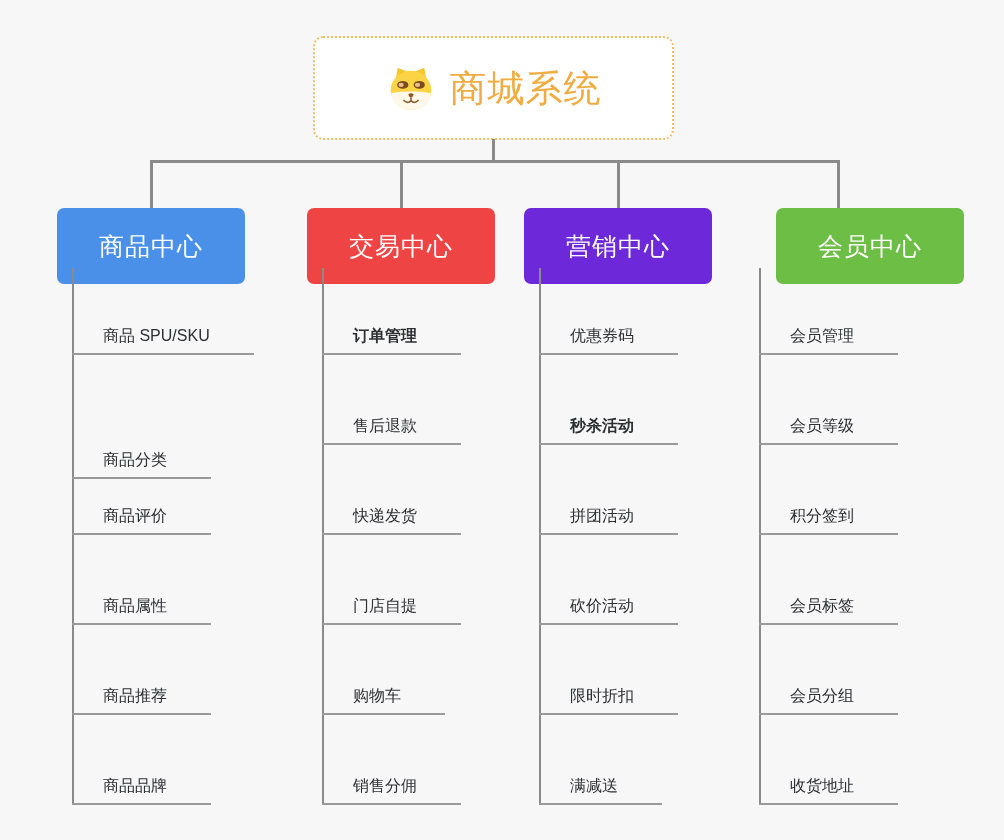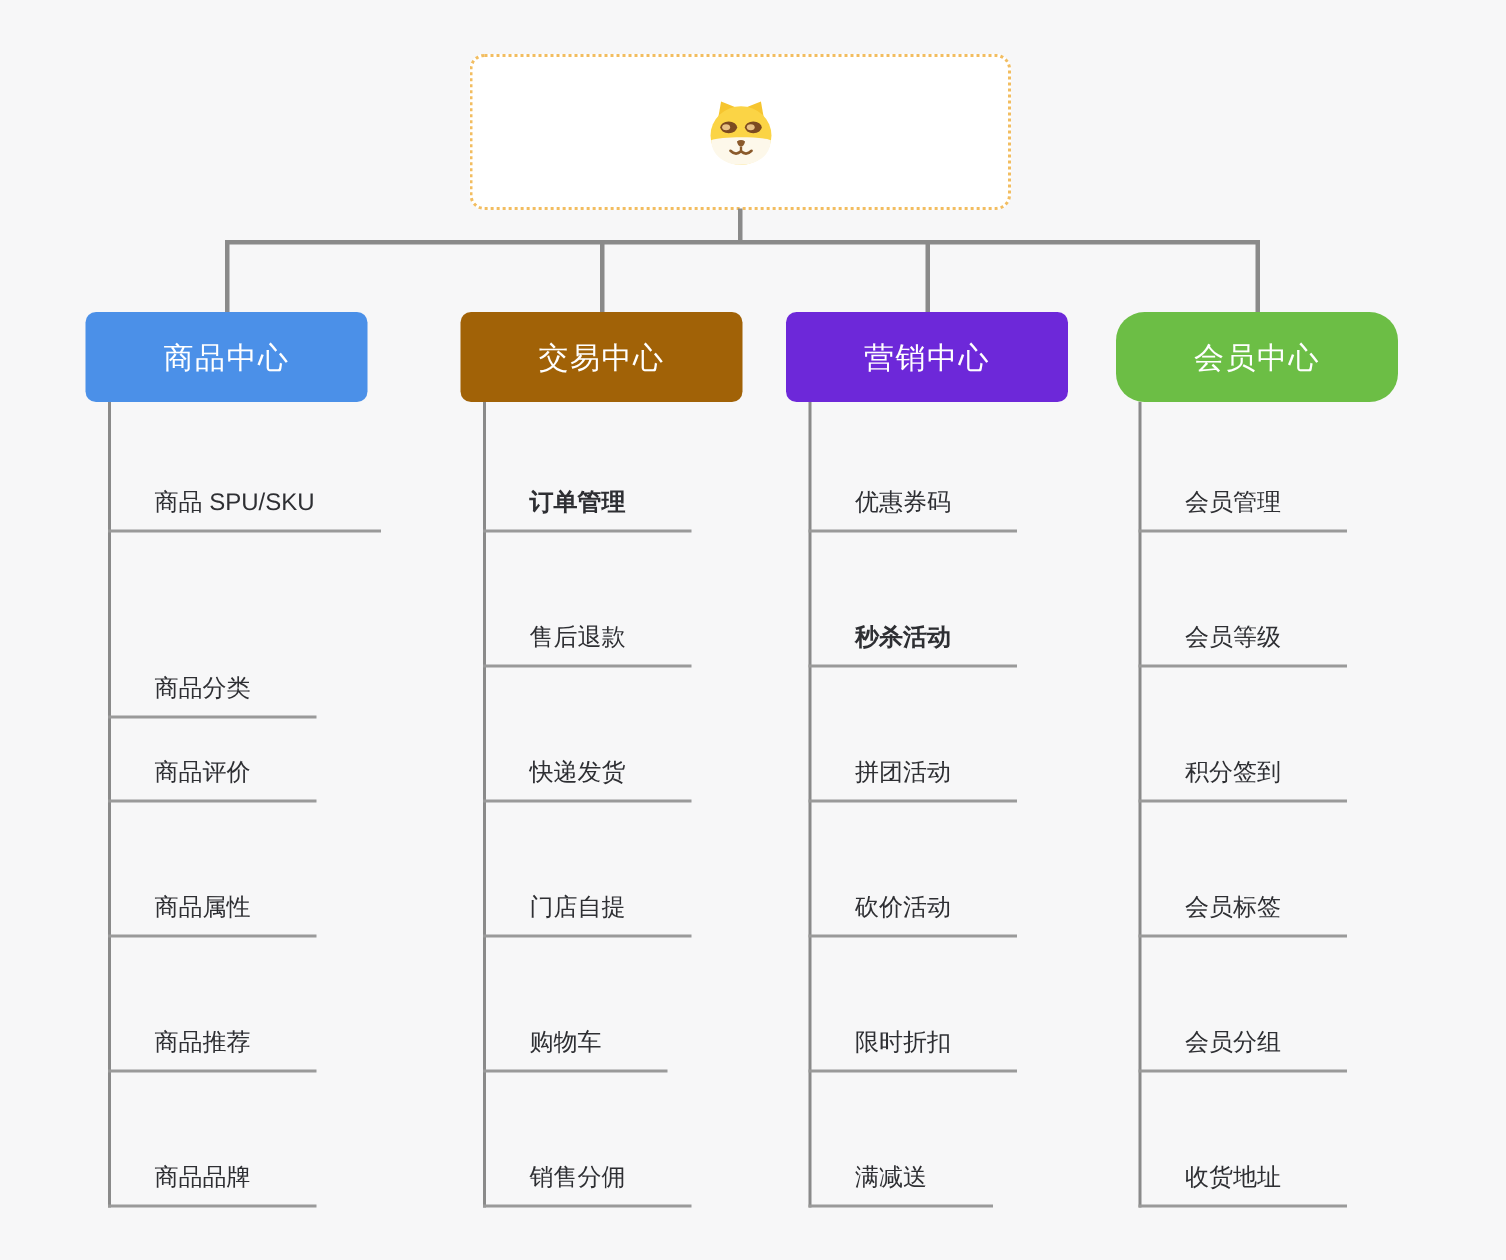--- a/index.html
+++ b/index.html
@@ -41,25 +41,25 @@
   
   .line {
     position: absolute;
     background: #8a8a8a;
   }
 
   
   .branch-header {
     position: absolute;
     top: 208px;
-    height: 60px;
+    height: 76px;
     width: 188px;
     border-radius: 7px;
     color: #ffffff;
-    font-size: 20px;
+    font-size: 25px;
     display: flex;
     align-items: center;
     justify-content: center;
     letter-spacing: 1px;
     white-space: nowrap;
   }
 
   
   .leaf-node {
     position: absolute;
@@ -83,54 +83,55 @@
       <ellipse cx="32" cy="32" rx="26" ry="25" fill="#fbd445"></ellipse>
       <path d="M6.5 36 C14 32.5 50 32.5 57.5 36 C57 49 46 57 32 57 C18 57 7 49 6.5 36 Z" fill="#fdf8ea"></path>
       <ellipse cx="21.5" cy="25" rx="7.2" ry="5" fill="#7c4a21"></ellipse>
       <ellipse cx="19.3" cy="25" rx="3.4" ry="2.6" fill="#e8c186"></ellipse>
       <ellipse cx="42.5" cy="25" rx="7.2" ry="5" fill="#7c4a21"></ellipse>
       <ellipse cx="40.3" cy="25" rx="3.4" ry="2.6" fill="#e8c186"></ellipse>
       <path d="M28.5 37 Q32 34.5 35.5 37 Q34.5 41 32 41.5 Q29.5 41 28.5 37 Z" fill="#8a5a2b"></path>
       <path d="M32 41.5 L32 45.5" stroke="#8a5a2b" stroke-width="2" fill="none"></path>
       <path d="M23 45 Q27.5 49.5 32 45.5 Q36.5 49.5 41 45" stroke="#8a5a2b" stroke-width="2.2" fill="none" stroke-linecap="round"></path>
     </svg>
+    <span class="root-title">商城系统</span>
   </div>
 
   <div id="tree">
       <div class="line" style="left: 492px; top: 139px; width: 3px; height: 23px;"></div>
       <div class="line" style="left: 149.5px; top: 160px; width: 690px; height: 3px;"></div>
       <div class="line" style="left: 149.5px; top: 160px; width: 3px; height: 48px;"></div>
       <div class="branch-header" style="left: 57px; background: rgb(75, 144, 232);">商品中心</div>
       <div class="line" style="left: 72px; top: 268px; width: 2px; height: 537px;"></div>
       <div class="leaf-node" style="left: 72px; top: 325px;">商品 SPU/SKU</div>
       <div class="leaf-node" style="left: 72px; top: 415px; margin-top: 34px;">商品分类</div>
       <div class="leaf-node" style="left: 72px; top: 505px;">商品评价</div>
       <div class="leaf-node" style="left: 72px; top: 595px;">商品属性</div>
       <div class="leaf-node" style="left: 72px; top: 685px;">商品推荐</div>
       <div class="leaf-node" style="left: 72px; top: 775px;">商品品牌</div>
       <div class="line" style="left: 399.5px; top: 160px; width: 3px; height: 48px;"></div>
-      <div class="branch-header" style="left: 307px; background: #a16207;">交易中心</div>
+      <div class="branch-header" style="left: 307px; background: #ef4444;">交易中心</div>
       <div class="line" style="left: 322px; top: 268px; width: 2px; height: 537px;"></div>
       <div class="leaf-node" style="left: 322px; top: 325px; font-weight: bold;">订单管理</div>
       <div class="leaf-node" style="left: 322px; top: 415px;">售后退款</div>
       <div class="leaf-node" style="left: 322px; top: 505px;">快递发货</div>
       <div class="leaf-node" style="left: 322px; top: 595px;">门店自提</div>
       <div class="leaf-node" style="left: 322px; top: 685px;">购物车</div>
       <div class="leaf-node" style="left: 322px; top: 775px;">销售分佣</div>
       <div class="line" style="left: 616.5px; top: 160px; width: 3px; height: 48px;"></div>
       <div class="branch-header" style="left: 524px; background: #6d28d9;">营销中心</div>
       <div class="line" style="left: 539px; top: 268px; width: 2px; height: 537px;"></div>
       <div class="leaf-node" style="left: 539px; top: 325px;">优惠券码</div>
       <div class="leaf-node" style="left: 539px; top: 415px; font-weight: bold;">秒杀活动</div>
       <div class="leaf-node" style="left: 539px; top: 505px;">拼团活动</div>
       <div class="leaf-node" style="left: 539px; top: 595px;">砍价活动</div>
       <div class="leaf-node" style="left: 539px; top: 685px;">限时折扣</div>
       <div class="leaf-node" style="left: 539px; top: 775px;">满减送</div>
       <div class="line" style="left: 836.5px; top: 160px; width: 3px; height: 48px;"></div>
-      <div class="branch-header" style="left: 744px; background: rgb(108, 190, 69); border-radius: 19px;">会员中心</div>
+      <div class="branch-header" style="left: 776px; background: rgb(108, 190, 69);">会员中心</div>
       <div class="line" style="left: 759px; top: 268px; width: 2px; height: 537px;"></div>
       <div class="leaf-node" style="left: 759px; top: 325px;">会员管理</div>
       <div class="leaf-node" style="left: 759px; top: 415px;">会员等级</div>
       <div class="leaf-node" style="left: 759px; top: 505px;">积分签到</div>
       <div class="leaf-node" style="left: 759px; top: 595px;">会员标签</div>
       <div class="leaf-node" style="left: 759px; top: 685px;">会员分组</div>
       <div class="leaf-node" style="left: 759px; top: 775px;">收货地址</div>
     </div>
 
 </div>

